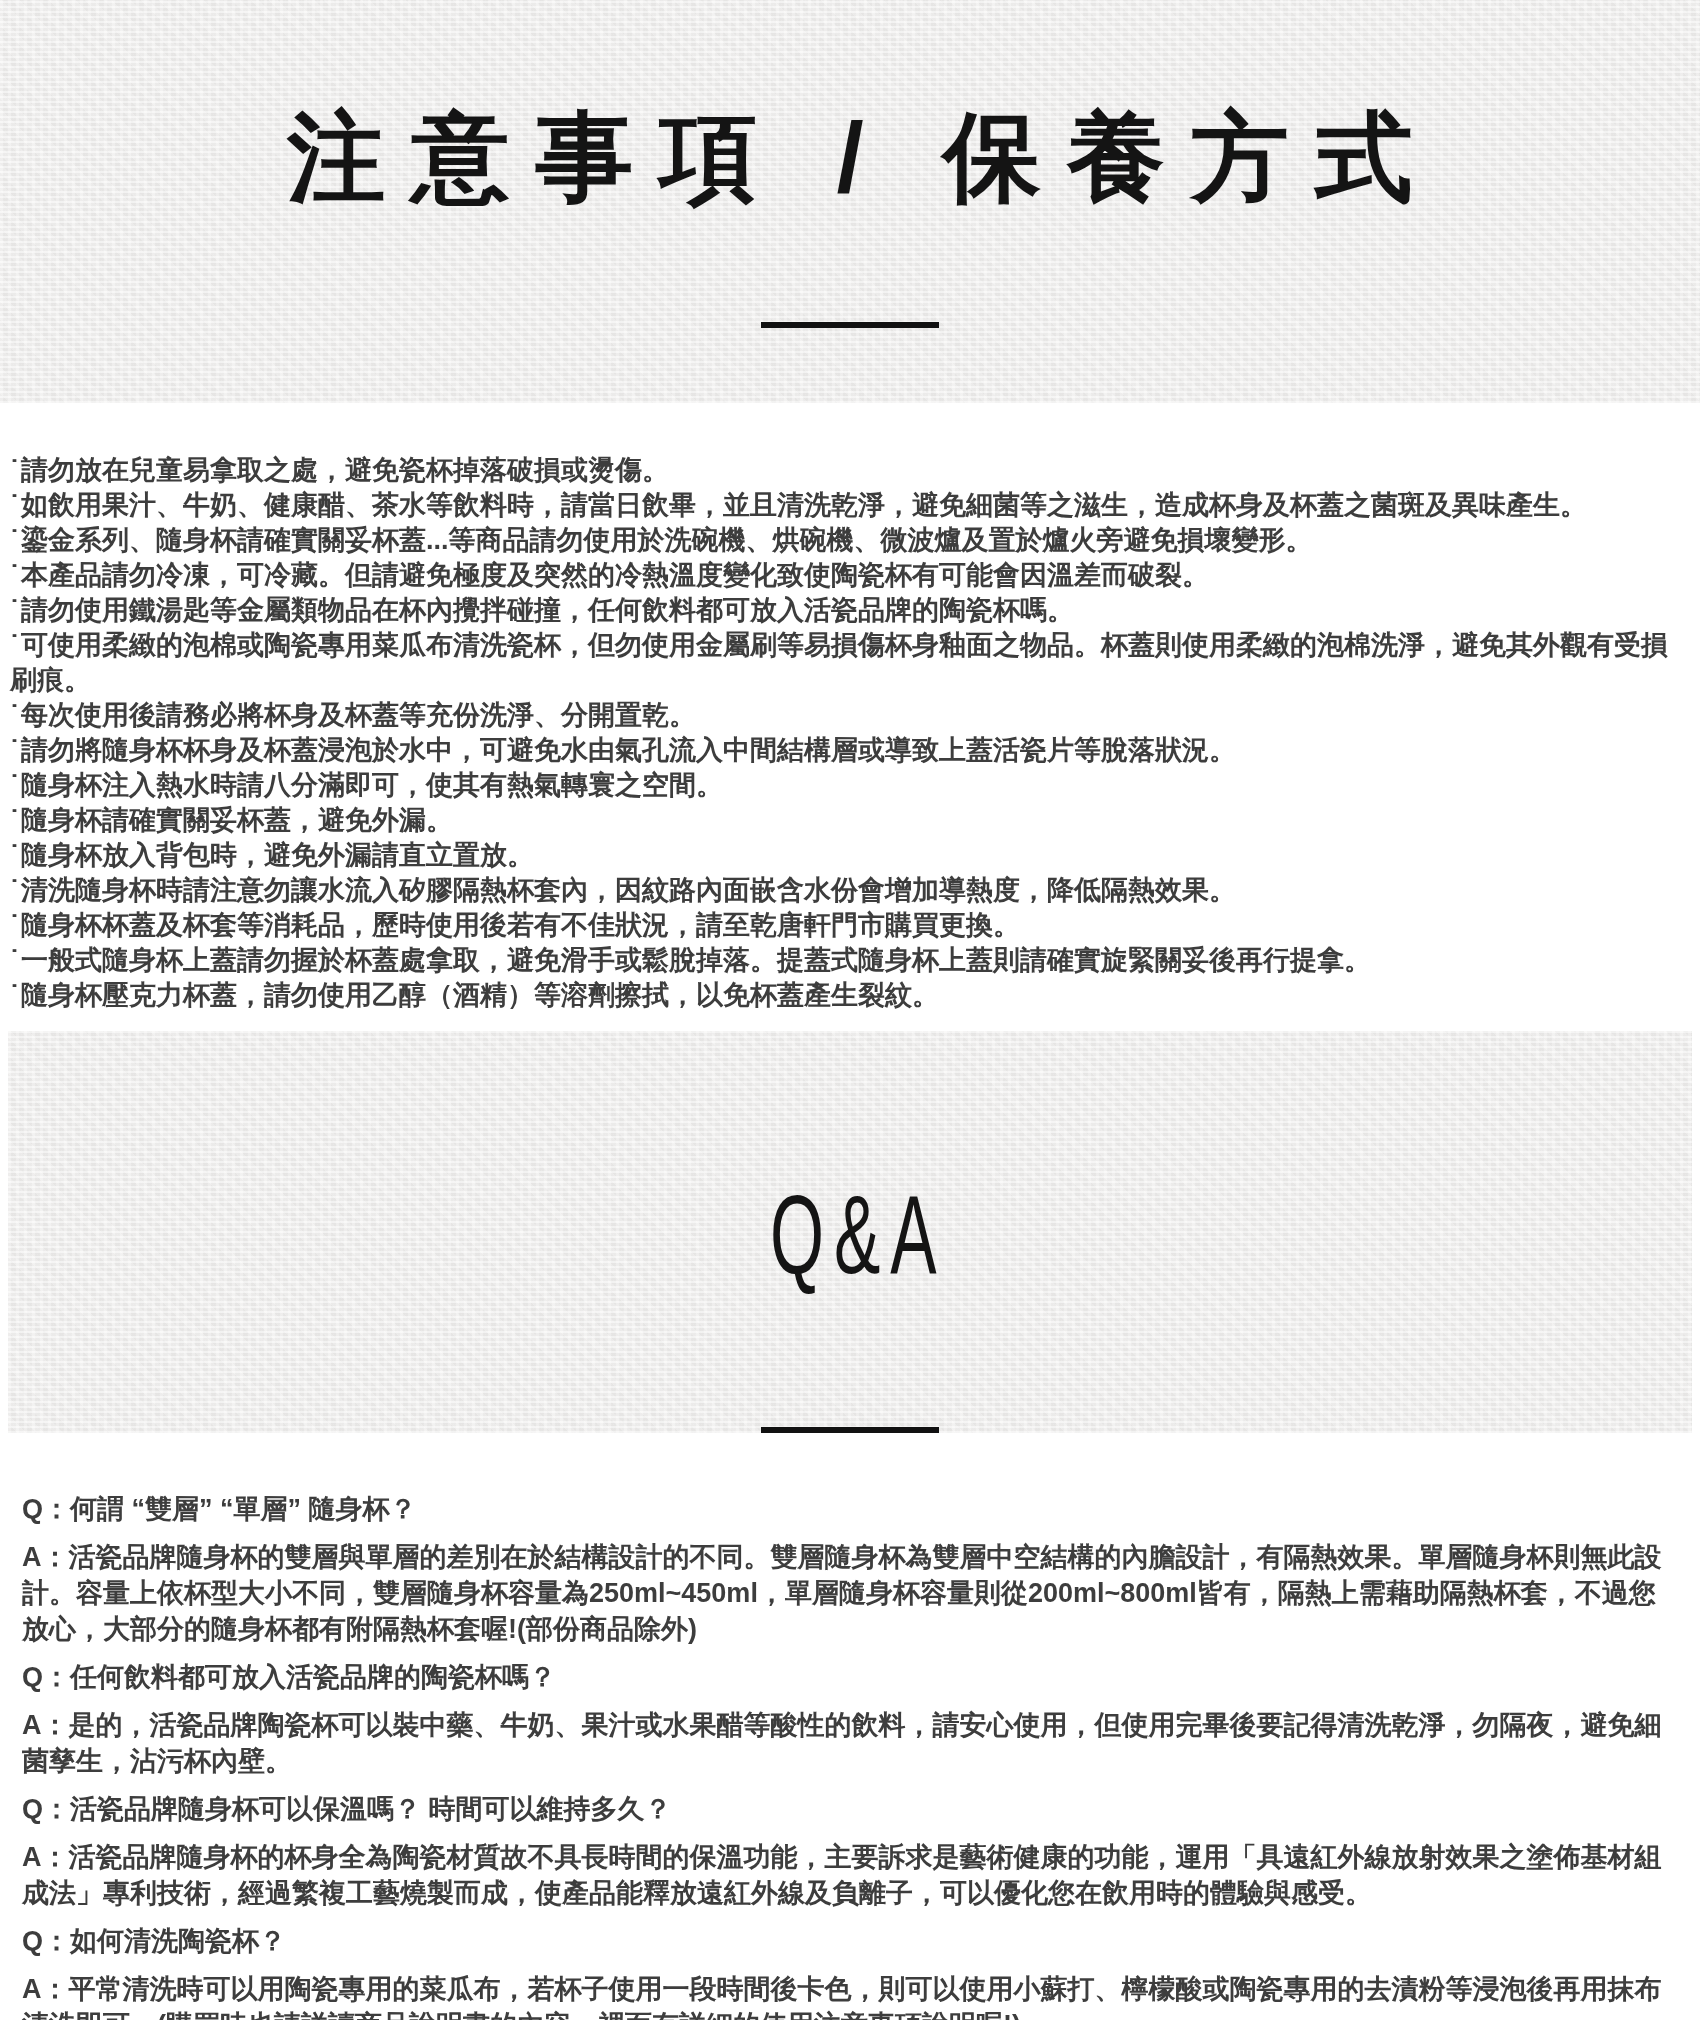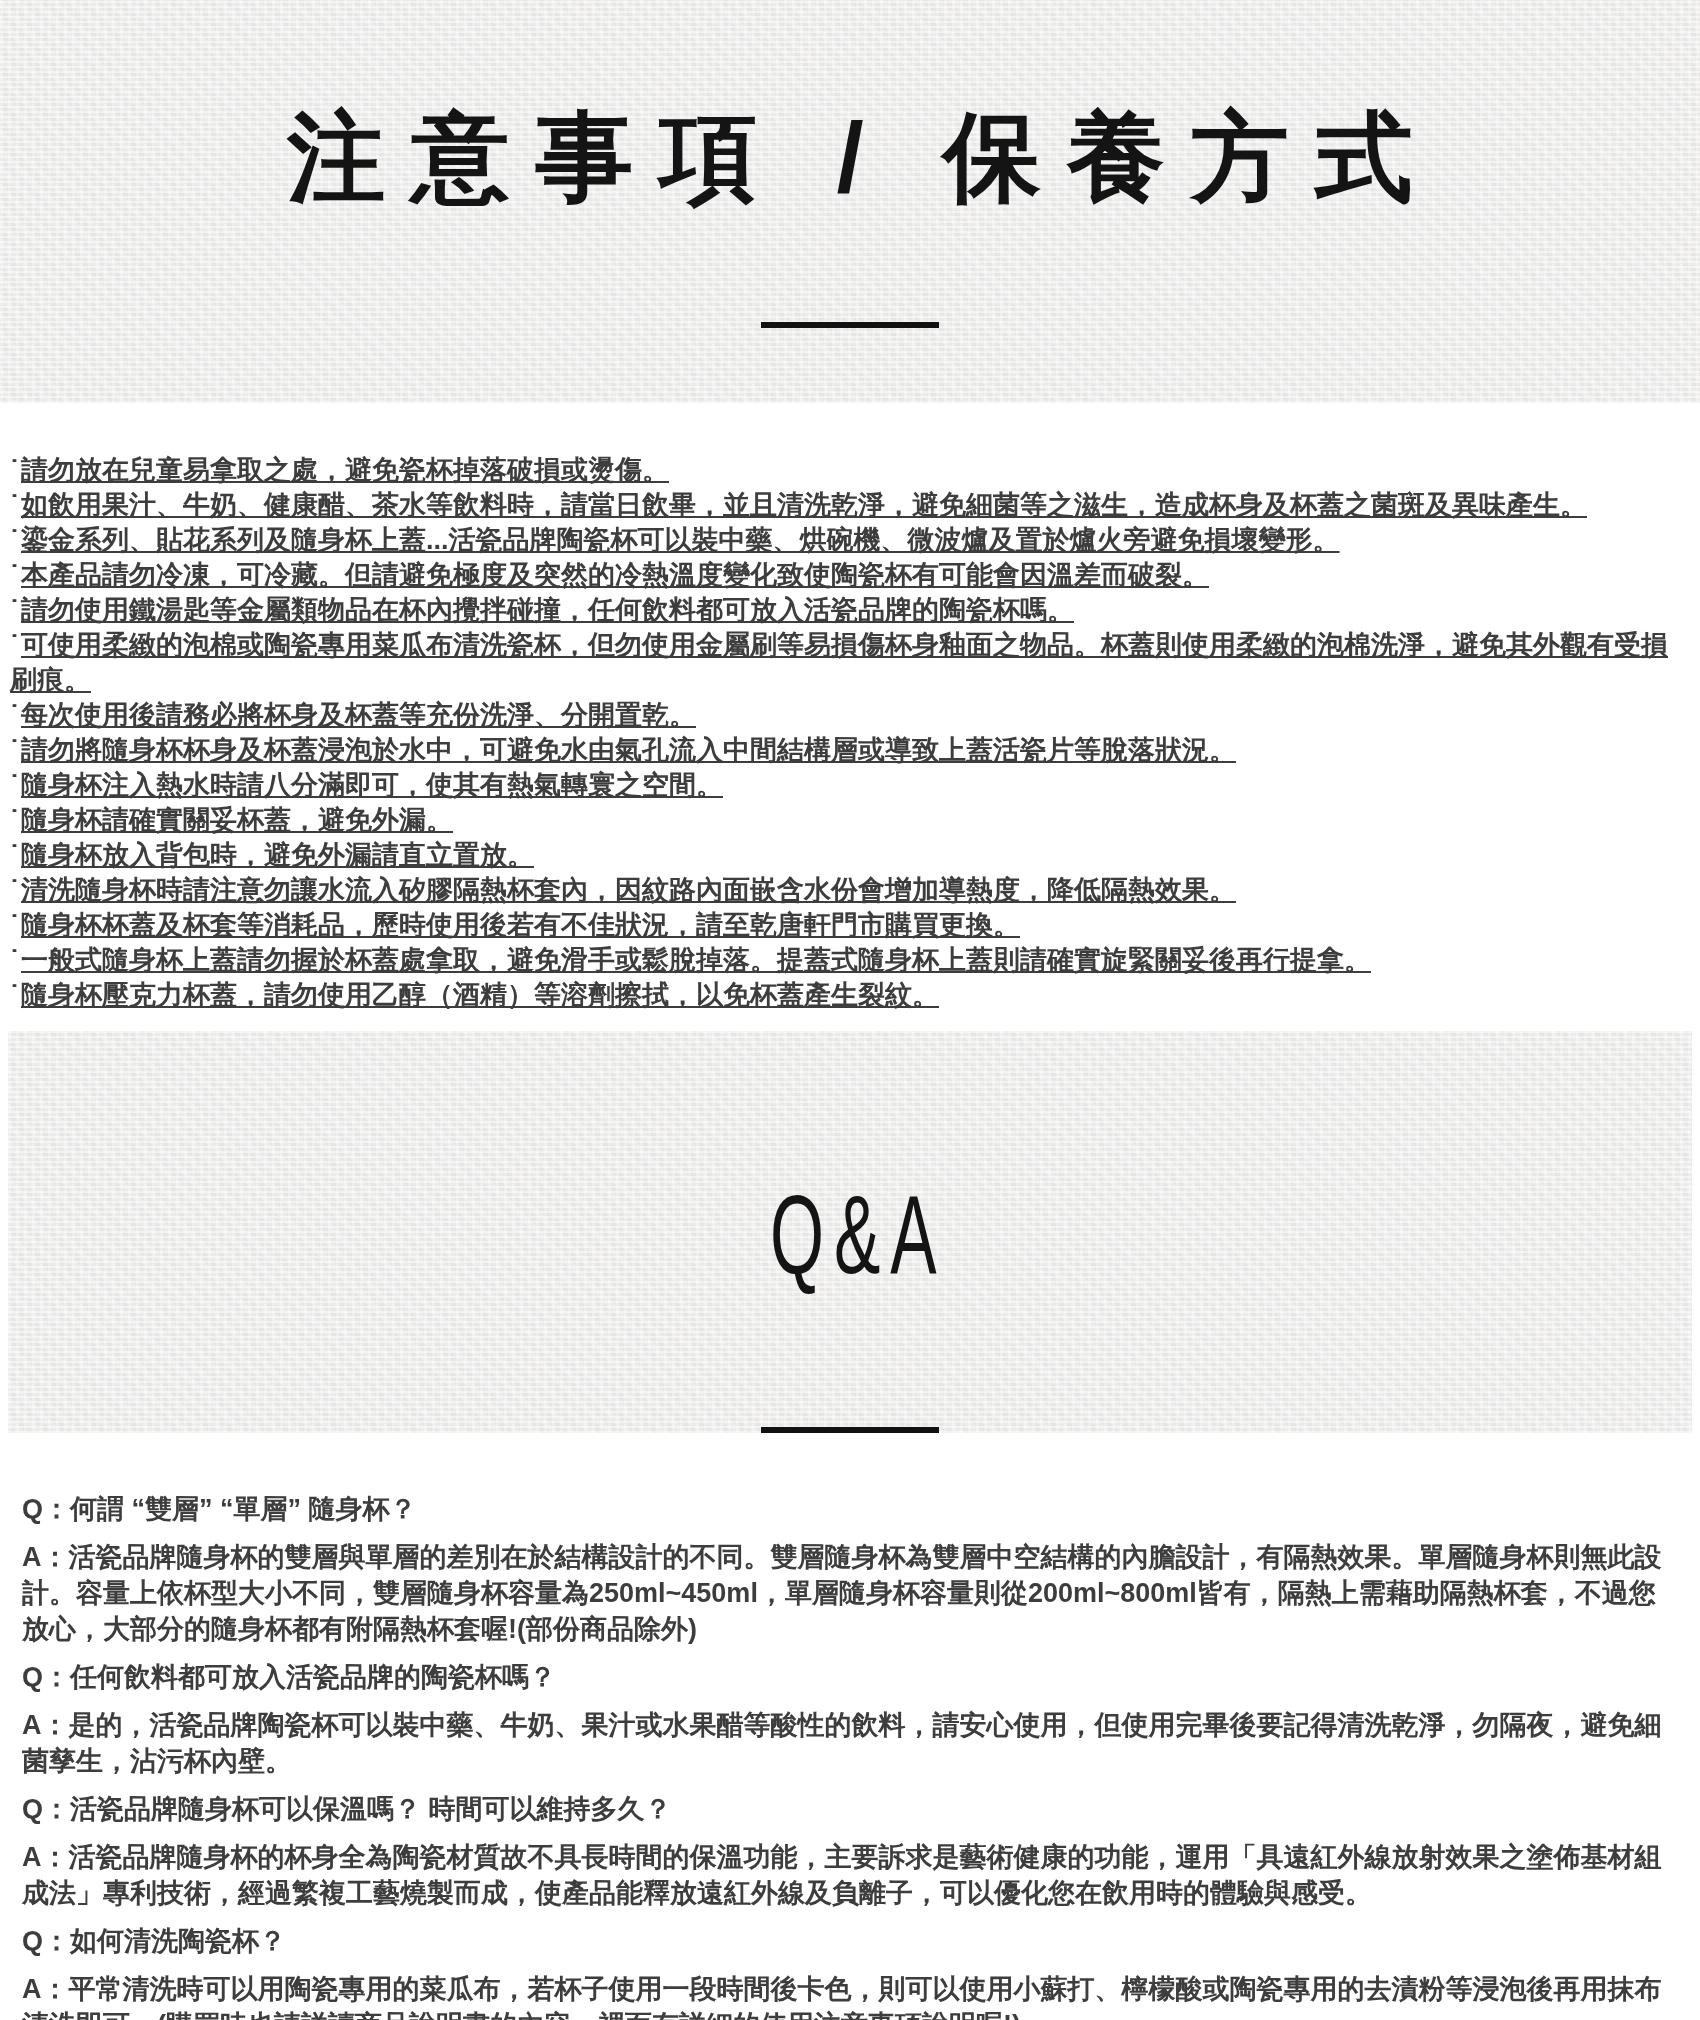--- a/index.html
+++ b/index.html
@@ -73,21 +73,20 @@
   .divider-qa { margin-top: 78px; }
 
   .notice-body {
     padding: 50px 10px 18px 10px;
   }
   .notice-item {
     font-size: 27px;
     font-weight: 700;
     line-height: 35px;
     color: var(--text);
-    text-decoration: underline;
   }
   .bullet {
     display: inline-block;
     font-size: 27px;
     margin-right: 2px;
     vertical-align: top;
   }
   .qa-body {
     padding: 46px 10px 40px 10px;
   }
@@ -105,21 +104,21 @@
 <div class="page">
 
   <div class="band band-top">
     <div class="main-title">注意事項 / 保養方式</div>
     <div class="divider divider-top"></div>
   </div>
 
   <div class="notice-body">
     <div class="notice-item"><span class="bullet">˙</span><span>請勿放在兒童易拿取之處，避免瓷杯掉落破損或燙傷。</span></div>
     <div class="notice-item"><span class="bullet">˙</span><span>如飲用果汁、牛奶、健康醋、茶水等飲料時，請當日飲畢，並且清洗乾淨，避免細菌等之滋生，造成杯身及杯蓋之菌斑及異味產生。</span></div>
-    <div class="notice-item"><span class="bullet">˙</span><span>鎏金系列、貼花系列及隨身杯上蓋...活瓷品牌陶瓷杯可以裝中藥、烘碗機、微波爐及置於爐火旁避免損壞變形。</span></div>
+    <div class="notice-item"><span class="bullet">˙</span><span>鎏金系列、隨身杯請確實關妥杯蓋...等商品請勿使用於洗碗機、烘碗機、微波爐及置於爐火旁避免損壞變形。</span></div>
     <div class="notice-item"><span class="bullet">˙</span><span>本產品請勿冷凍，可冷藏。但請避免極度及突然的冷熱溫度變化致使陶瓷杯有可能會因溫差而破裂。</span></div>
     <div class="notice-item"><span class="bullet">˙</span><span>請勿使用鐵湯匙等金屬類物品在杯內攪拌碰撞，任何飲料都可放入活瓷品牌的陶瓷杯嗎。</span></div>
     <div class="notice-item"><span class="bullet">˙</span><span>可使用柔緻的泡棉或陶瓷專用菜瓜布清洗瓷杯，但勿使用金屬刷等易損傷杯身釉面之物品。杯蓋則使用柔緻的泡棉洗淨，避免其外觀有受損刷痕。</span></div>
     <div class="notice-item"><span class="bullet">˙</span><span>每次使用後請務必將杯身及杯蓋等充份洗淨、分開置乾。</span></div>
     <div class="notice-item"><span class="bullet">˙</span><span>請勿將隨身杯杯身及杯蓋浸泡於水中，可避免水由氣孔流入中間結構層或導致上蓋活瓷片等脫落狀況。</span></div>
     <div class="notice-item"><span class="bullet">˙</span><span>隨身杯注入熱水時請八分滿即可，使其有熱氣轉寰之空間。</span></div>
     <div class="notice-item"><span class="bullet">˙</span><span>隨身杯請確實關妥杯蓋，避免外漏。</span></div>
     <div class="notice-item"><span class="bullet">˙</span><span>隨身杯放入背包時，避免外漏請直立置放。</span></div>
     <div class="notice-item"><span class="bullet">˙</span><span>清洗隨身杯時請注意勿讓水流入矽膠隔熱杯套內，因紋路內面嵌含水份會增加導熱度，降低隔熱效果。</span></div>
     <div class="notice-item"><span class="bullet">˙</span><span>隨身杯杯蓋及杯套等消耗品，歷時使用後若有不佳狀況，請至乾唐軒門市購買更換。</span></div>

